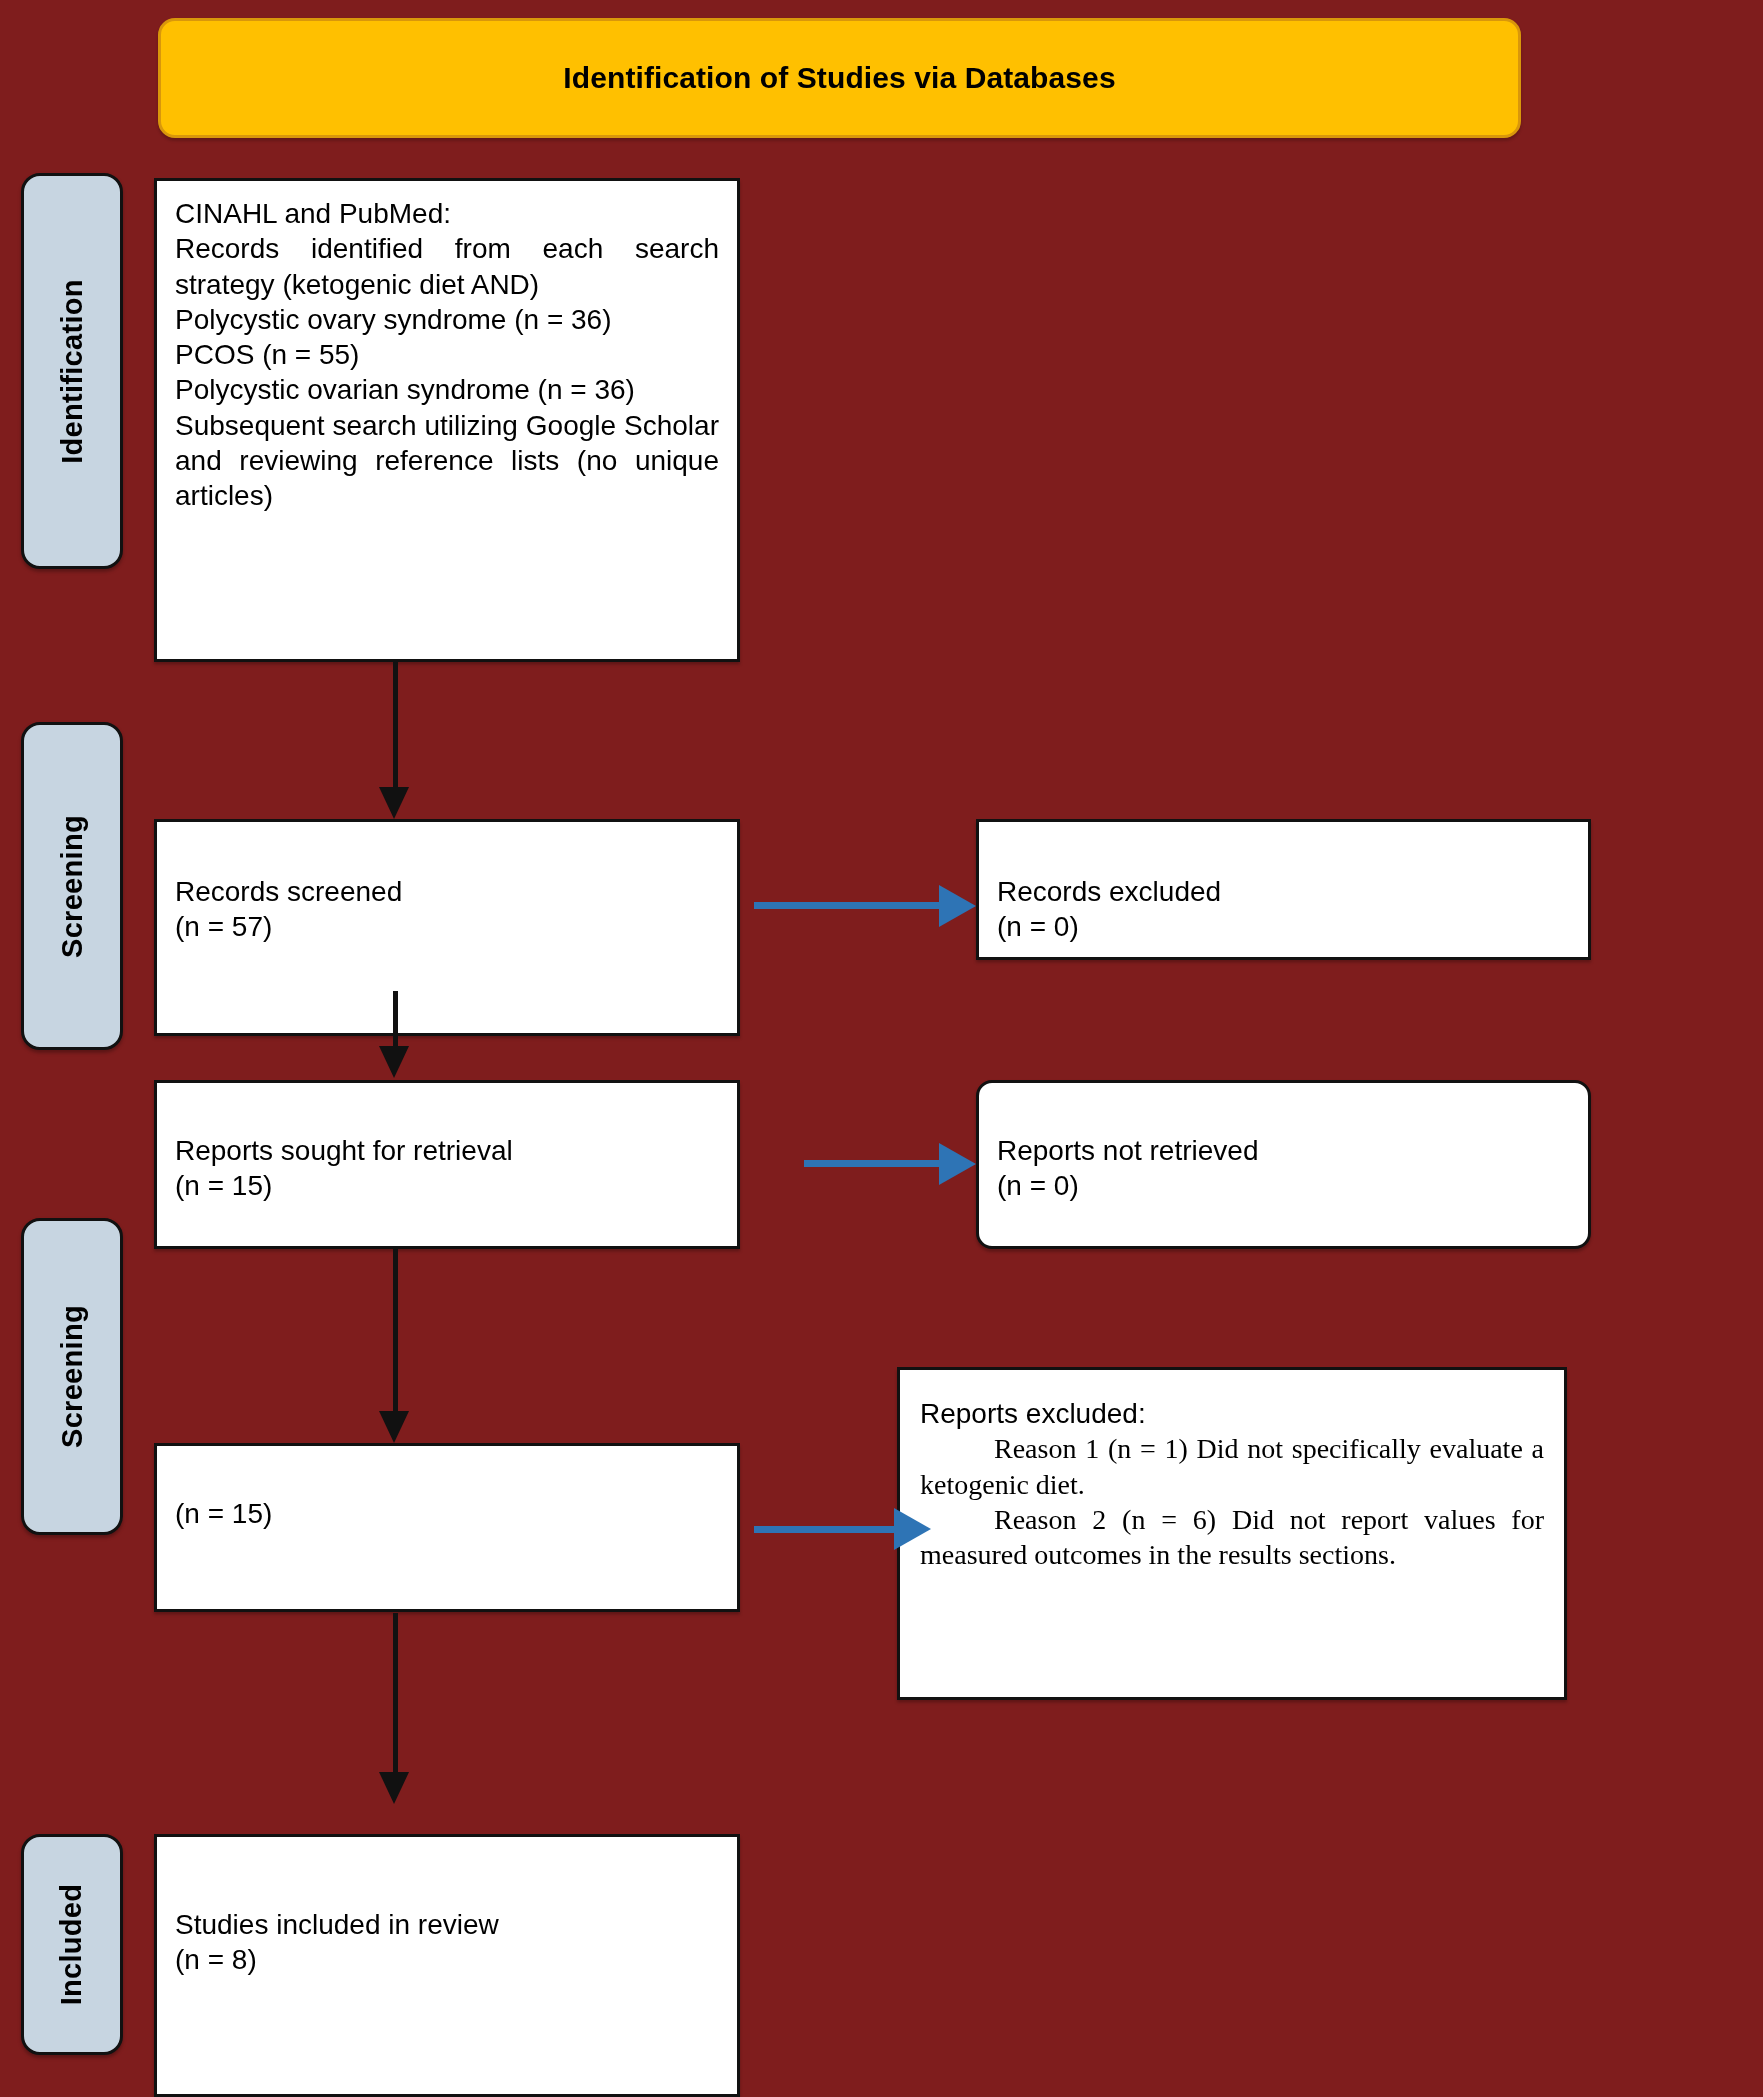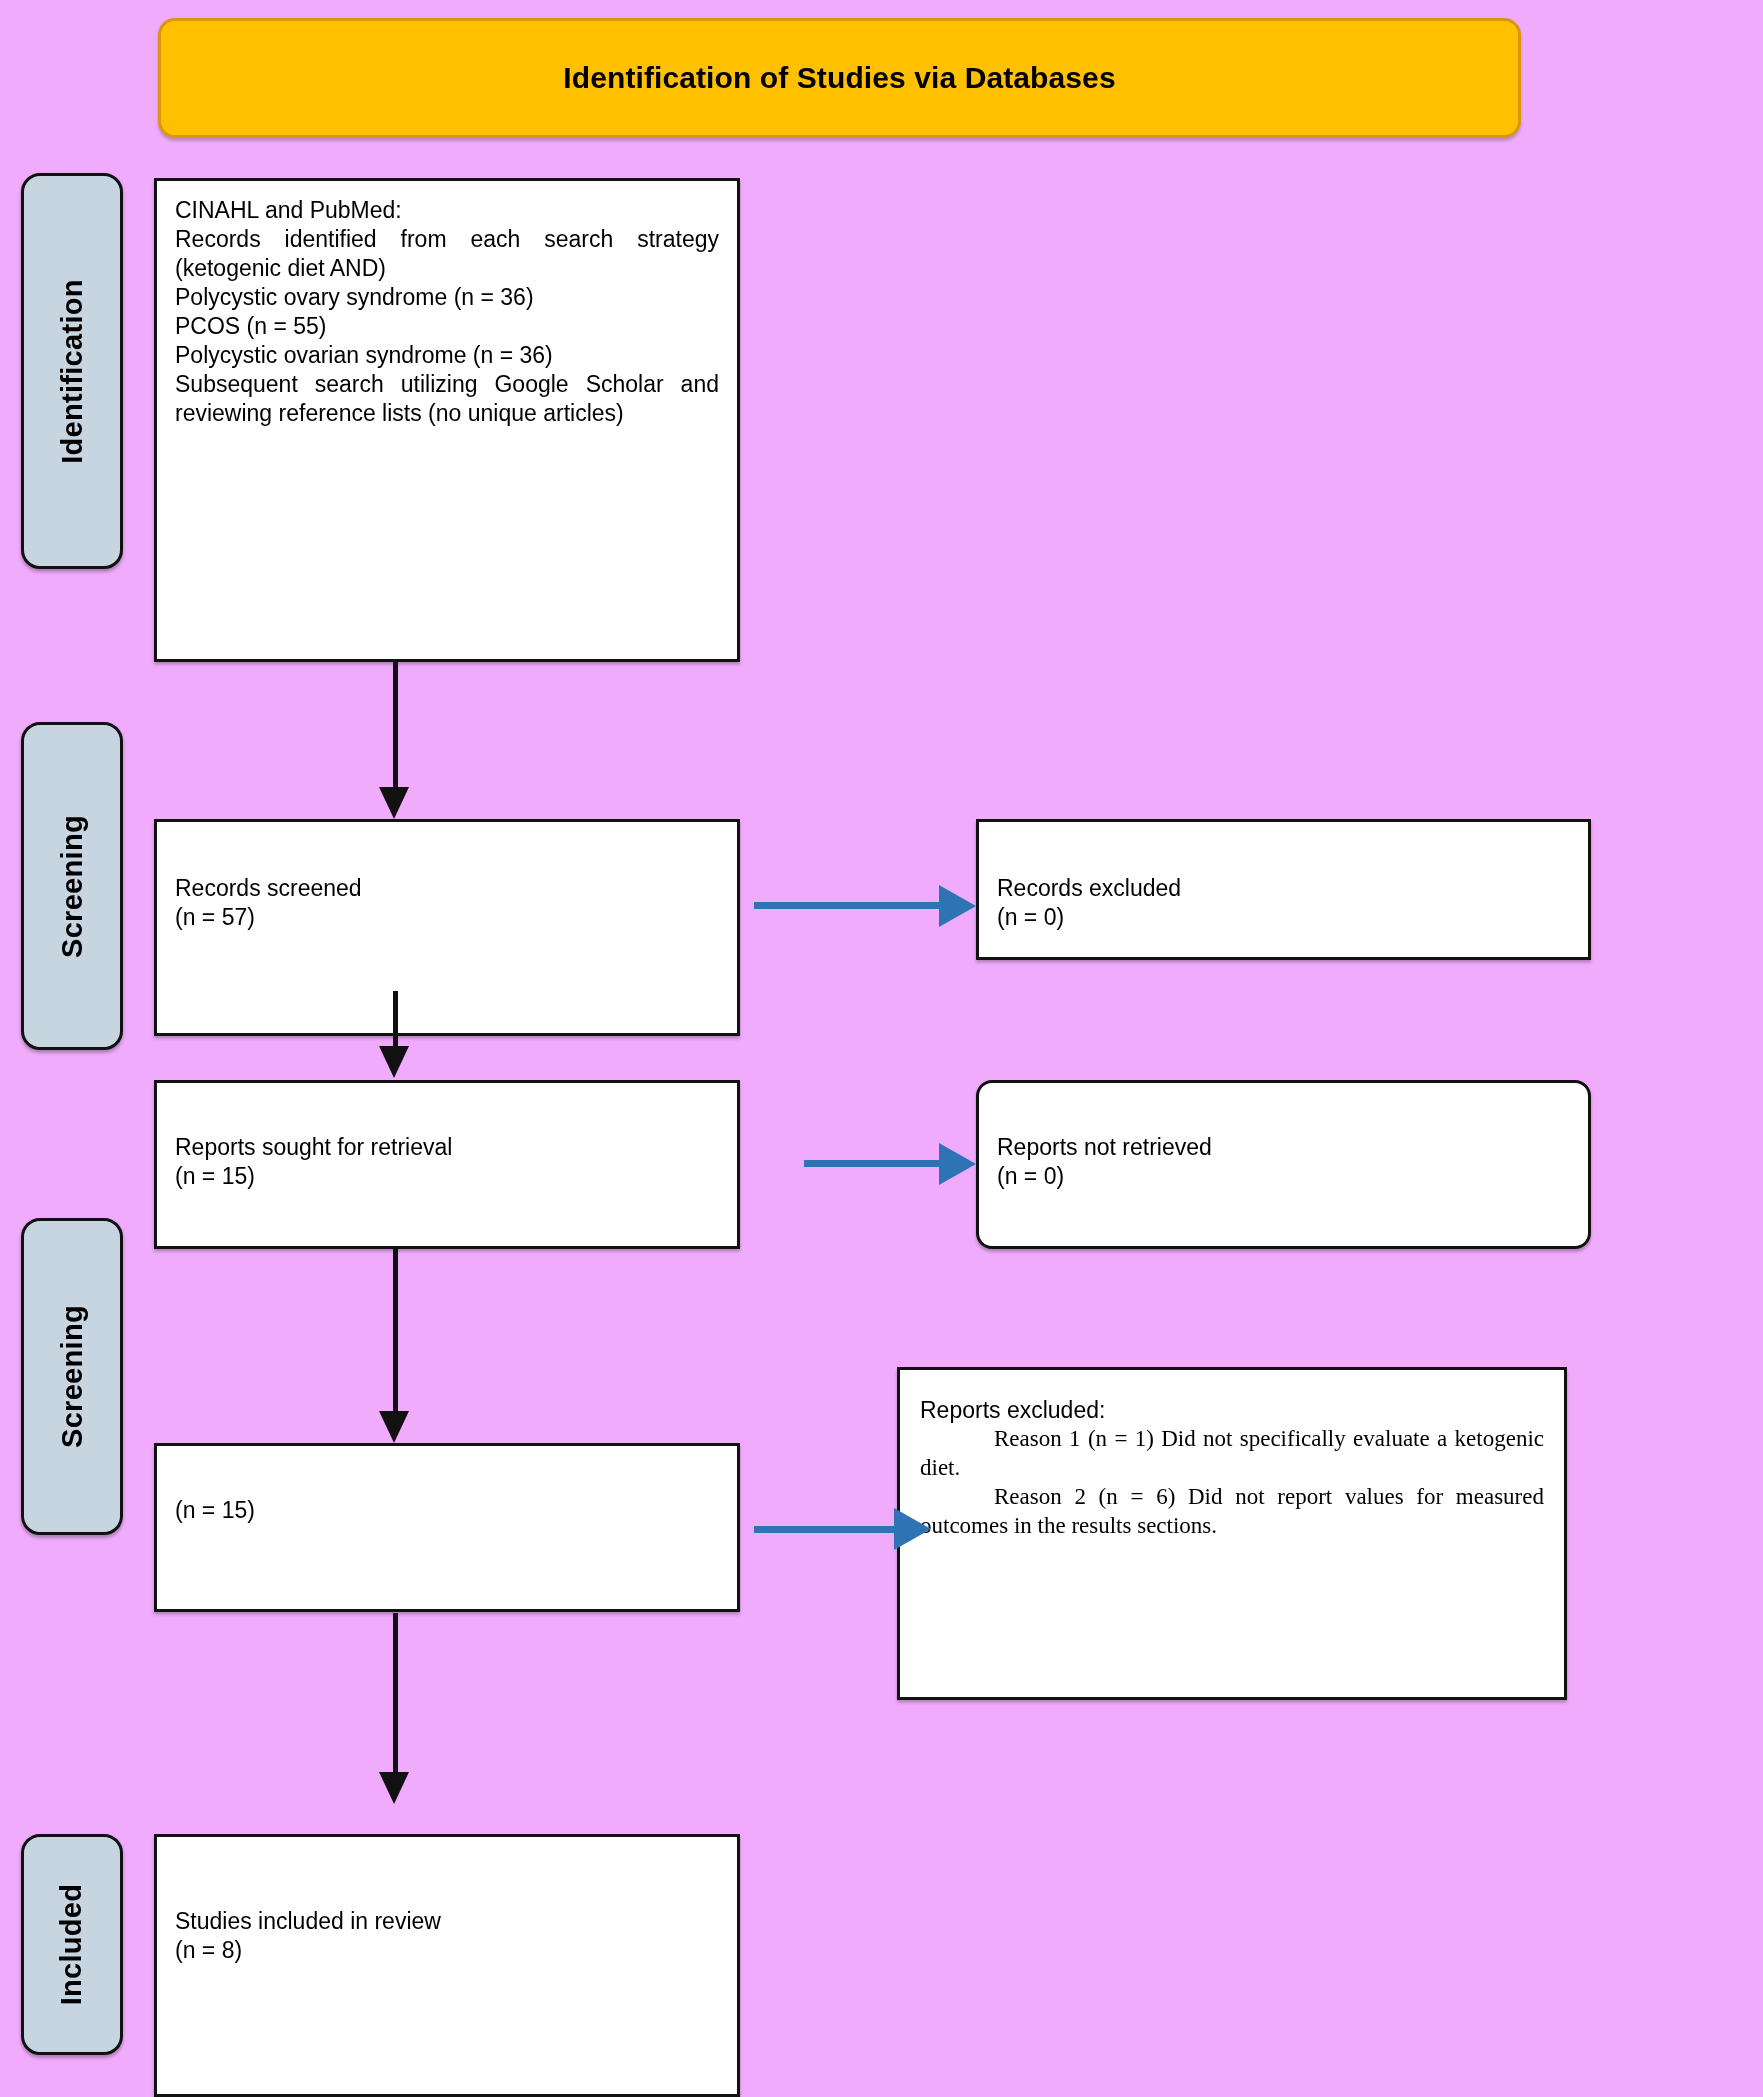--- a/index.html
+++ b/index.html
@@ -1,20 +1,20 @@
 <!DOCTYPE html>
 <html style="font-size:8px"><head>
 <meta charset="utf-8">
 <style>
   html,body{margin:0;padding:0;background:#ffffff;}
   body{width:1764px;height:2097px;position:relative;
        font-family:"Liberation Sans","DejaVu Sans",sans-serif;
        color:#000000;-webkit-font-smoothing:antialiased;}
 
-  #canvas{position:absolute;left:0;top:0;width:1764px;height:2097px;background:#f0abfc;overflow:hidden;}
+  #canvas{position:absolute;left:0;top:0;width:1764px;height:2097px;background:#7f1d1d;overflow:hidden;}
 
   
   .banner{
     position:absolute;left:158px;top:17.5px;width:1363px;height:120px;
     background:#FFC000;border:3px solid #D9970B;border-radius:17px;
     box-sizing:border-box;display:flex;align-items:center;justify-content:center;
     box-shadow:0 2.5px 3px rgba(0,0,0,.20);
   }
   .banner-title{font-size:30px;font-weight:bold;letter-spacing:0.1px;color:#000;}
 
@@ -34,21 +34,21 @@
   #stage-screening-2{top:1218px;height:317px;}
   #stage-included{top:1834px;height:221px;}
 
   
   .pbox{
     position:absolute;background:#fff;border:3.5px solid #111;
     box-sizing:border-box;box-shadow:0 2.5px 3px rgba(0,0,0,.25);
   }
   .pbox-inner{
     position:absolute;left:0;right:0;padding:0 18px;
-    font-size:23px;line-height:1.26;color:#000;
+    font-size:28px;line-height:1.26;color:#000;
   }
 
   
   #box-identification{left:154px;top:178px;width:586px;height:484px;}
   #box-identification .pbox-inner{top:15px;}
   #box-identification .line{text-align:justify;text-justify:inter-word;}
   #box-identification .line.nojust{text-align:left;}
 
   
   #box-records-screened{left:154px;top:819px;width:586px;height:217px;}

